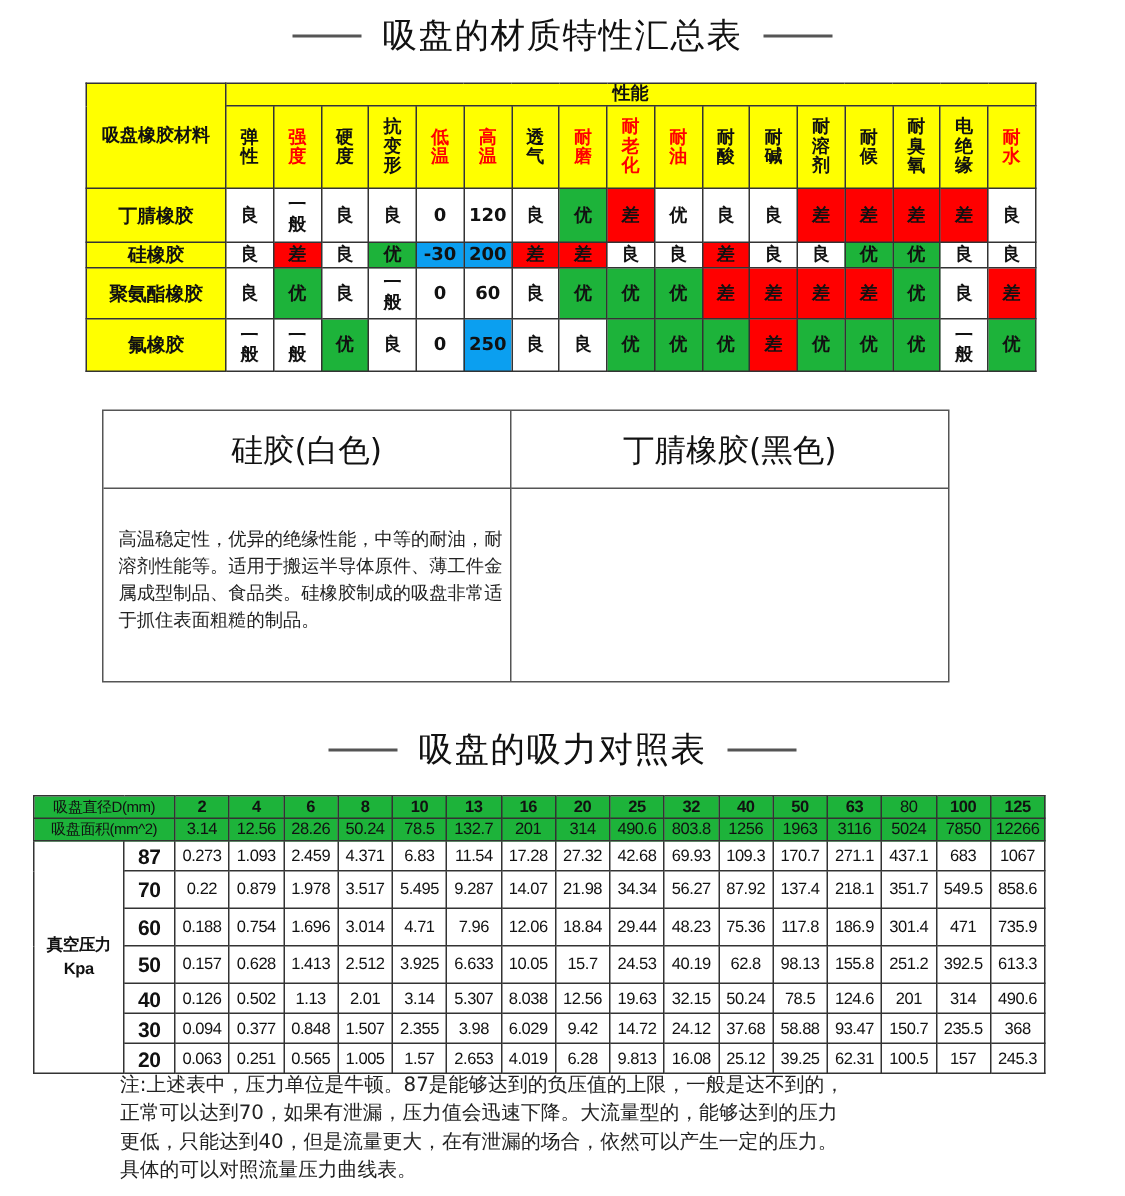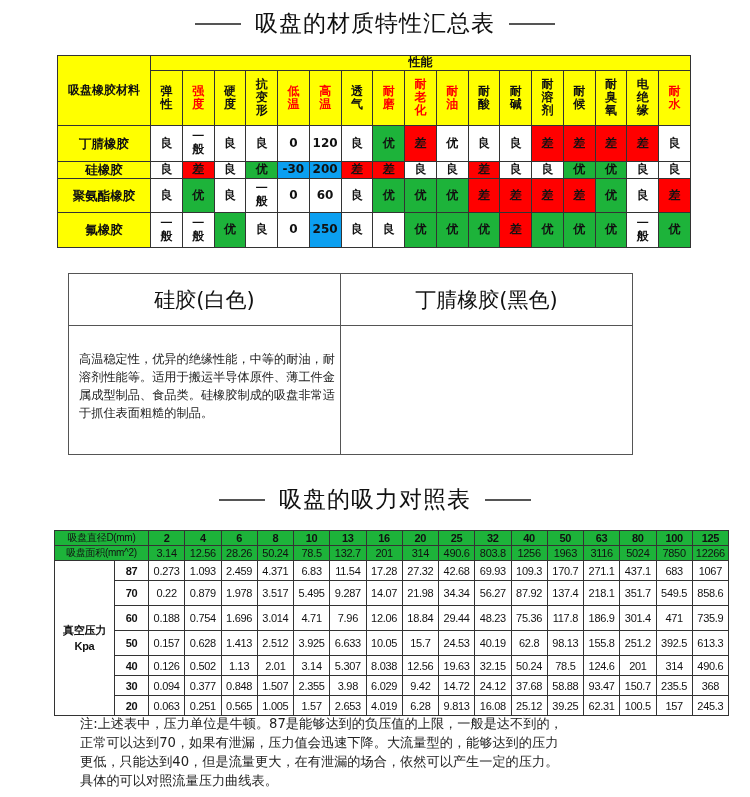--- a/index.html
+++ b/index.html
@@ -41,33 +41,33 @@
     border: 1.5px solid #555; display: grid; grid-template-columns: 272px 1fr;
     grid-template-rows: 52px 1fr;
   }
   .desc .h { display: flex; align-items: center; justify-content: center;
     font-size: 21px; border-bottom: 1.5px solid #555; }
   .desc .h.left, .desc .body.left { border-right: 1.5px solid #555; }
   .desc .body { font-size: 12.2px; line-height: 18px; padding: 24px 4px 0 10px; color: #222; }
 
   
   table.force {
-    position: absolute; left: 54px; top: 530px; border-collapse: collapse;
+    position: absolute; left: 22px; top: 530px; border-collapse: collapse;
     table-layout: fixed; width: 674px;
   }
   table.force td {
     border: 1px solid #333; text-align: center; vertical-align: middle;
     font-size: 11px; padding: 0; font-family: "Liberation Sans", sans-serif;
     letter-spacing: -0.3px; color: #111;
   }
   table.force tr.gh td { background: #1db33a; height: 15px; }
   table.force tr.gh td.lbl { font-size: 10px; }
   table.force tr.dr td { height: 20px; }
   table.force tr.dr.tall td { height: 25px; }
-  table.force td.press { font-weight: bold; font-size: 11px; }
+  table.force td.press { font-weight: bold; font-size: 14px; }
 
   .note {
     position: absolute; left: 80px; top: 714px; width: 620px;
     font-size: 13.2px; line-height: 19px; color: #222;
   }
 </style>
 </head>
 <body>
 
 <div class="sec-title" style="top:8px;">
@@ -246,21 +246,21 @@
         <td style="font-weight:bold">8</td>
         <td style="font-weight:bold">10</td>
         <td style="font-weight:bold">13</td>
         <td style="font-weight:bold">16</td>
         <td style="font-weight:bold">20</td>
         <td style="font-weight:bold">25</td>
         <td style="font-weight:bold">32</td>
         <td style="font-weight:bold">40</td>
         <td style="font-weight:bold">50</td>
         <td style="font-weight:bold">63</td>
-        <td style="font-weight:bold">80</td>
+        <td style="font-weight:normal">80</td>
         <td style="font-weight:bold">100</td>
         <td style="font-weight:bold">125</td>
       </tr>
       <tr class="gh">
         <td class="lbl" colspan="2">吸盘面积(mm^2)</td>
         <td>3.14</td>
         <td>12.56</td>
         <td>28.26</td>
         <td>50.24</td>
         <td>78.5</td>

